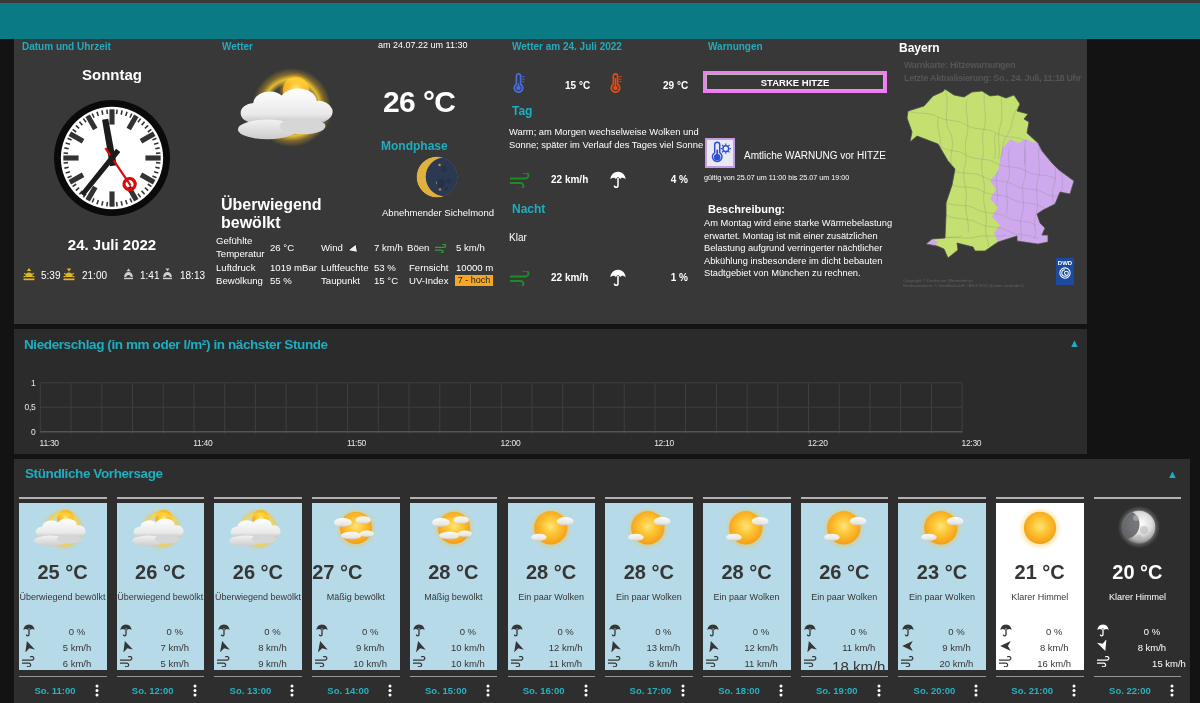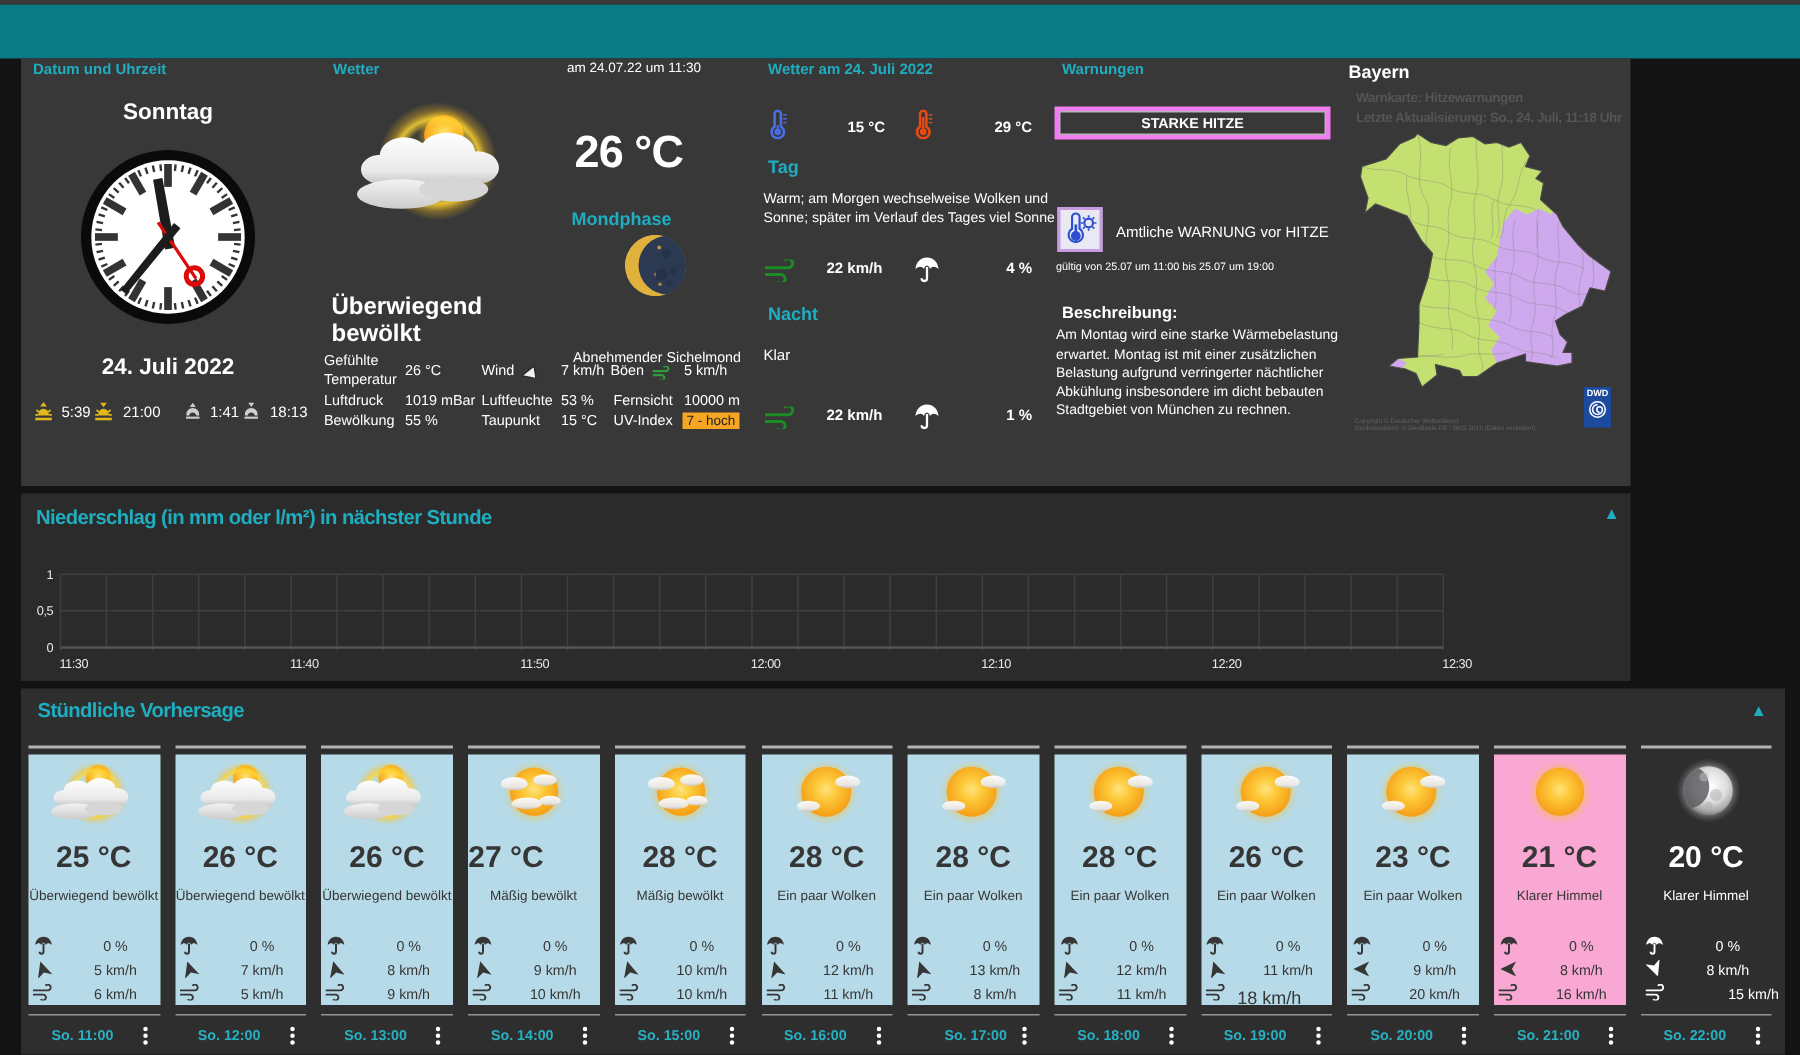--- a/index.html
+++ b/index.html
@@ -348,21 +348,21 @@
     <circle cx="29.3" cy="20.8" r="19.6" fill="#2b3a52"></circle>
     <circle cx="28" cy="13" r="3" fill="#253349"></circle>
       <circle cx="23.5" cy="9" r="1.3" fill="#d8a93c" opacity="0.8"></circle>
       <circle cx="21.5" cy="27" r="1.4" fill="#d8a93c" opacity="0.8"></circle>
       <circle cx="24" cy="33.5" r="1.2" fill="#d8a93c" opacity="0.7"></circle>
     <circle cx="25" cy="27" r="4" fill="#243148"></circle>
     <circle cx="33" cy="25" r="2.5" fill="#253349"></circle>
     <circle cx="30" cy="33" r="2" fill="#253349"></circle>
   </g>
 </svg>
-<div class="abs nw" style="left:378px;top:207px;width:120px;text-align:center;font-size:9.5px;margin-top:26px;">Abnehmender Sichelmond</div>
+<div class="abs nw" style="left:378px;top:207px;width:120px;text-align:center;font-size:9.5px;">Abnehmender Sichelmond</div>
 
 <div class="abs hdr" style="left:512px;top:41px;">Wetter am 24. Juli 2022</div>
 <svg class="abs" style="left:512px;top:73px;" width="13" height="20" viewBox="0 0 14 22">
   <path d="M4.7 3.2 a2.3 2.3 0 0 1 4.6 0 v9.3 a4.6 4.6 0 1 1 -4.6 0 z" fill="none" stroke="#4a6de0" stroke-width="1.9" stroke-linejoin="round"></path>
   <circle cx="7" cy="16.4" r="2.5" fill="#4a6de0"></circle>
   <path d="M7 16 v-4.5" stroke="#4a6de0" stroke-width="1.7"></path>
   <g stroke="#4a6de0" stroke-width="1">
       <line x1="11" y1="4" x2="13.6" y2="4"></line>
       <line x1="11" y1="6.8" x2="13.6" y2="6.8"></line>
       <line x1="11" y1="9.6" x2="13.6" y2="9.6"></line>
@@ -894,21 +894,21 @@
           <path d="M8 0.5 L14.2 13.5 L8 10 L1.8 13.5 Z" fill="#363636"></path>
         </g>
       </svg>
       <div style="position:absolute;left:24px;top:139px;width:68px;text-align:center;font-size:9.5px;">11 km/h</div>
       <svg style="position:absolute;left:3px;top:153px;" width="16" height="11" viewBox="0 0 25 15">
         <g fill="none" stroke="#363636" stroke-width="1.9">
           <path d="M0 5.5 h16 a3 3 0 1 0 -3 -4.7"></path>
           <path d="M0 10 h11 a3 3 0 1 1 -3 4.7"></path>
         </g>
       </svg>
-      <div style="position:absolute;left:24px;top:154.5px;width:68px;font-size:12px;">18 km/h</div>
+      <div style="position:absolute;left:24px;top:154.5px;width:68px;text-align:center;font-size:15px;">18 km/h</div>
     </div>
     <div style="position:absolute;left:800.76px;top:675.5px;width:87.5px;height:1.5px;background:#969696;"></div>
     <div style="position:absolute;left:806.76px;top:685px;width:60px;text-align:center;font-size:9.5px;font-weight:bold;color:#27b2c4;white-space:nowrap;">So. 19:00</div>
     <svg style="position:absolute;left:876.76px;top:684px;" width="4" height="13" viewBox="0 0 4 13">
       <g fill="#fff">
         <circle cx="2" cy="2" r="1.5"></circle>
         <circle cx="2" cy="6.5" r="1.5"></circle>
         <circle cx="2" cy="11" r="1.5"></circle>
       </g>
     </svg>
@@ -946,21 +946,21 @@
     <div style="position:absolute;left:898.48px;top:675.5px;width:87.5px;height:1.5px;background:#969696;"></div>
     <div style="position:absolute;left:904.48px;top:685px;width:60px;text-align:center;font-size:9.5px;font-weight:bold;color:#27b2c4;white-space:nowrap;">So. 20:00</div>
     <svg style="position:absolute;left:974.48px;top:684px;" width="4" height="13" viewBox="0 0 4 13">
       <g fill="#fff">
         <circle cx="2" cy="2" r="1.5"></circle>
         <circle cx="2" cy="6.5" r="1.5"></circle>
         <circle cx="2" cy="11" r="1.5"></circle>
       </g>
     </svg>
     <div style="position:absolute;left:996.2px;top:497px;width:87.5px;height:2px;background:#b2b2b2;"></div>
-    <div style="position:absolute;left:996.2px;top:503px;width:87.5px;height:167px;background:#f9a8d4;color:#363636;">
+    <div style="position:absolute;left:996.2px;top:503px;width:87.5px;height:167px;background:#ffffff;color:#363636;">
       <svg width="56" height="46" viewBox="0 0 94 76" style="position:absolute;left:16px;top:3px;">
         <circle cx="47" cy="37" r="36" fill="url(#glow)"></circle>
         <circle cx="47" cy="36" r="27" fill="url(#sung)"></circle>
       </svg>
       <div style="position:absolute;left:0;top:58px;width:87px;text-align:center;font-size:20px;font-weight:bold;white-space:nowrap;">21 °C</div>
       <div style="position:absolute;left:0;top:89px;width:87px;text-align:center;font-size:9px;white-space:nowrap;">Klarer Himmel</div>
       <svg style="position:absolute;left:3.5px;top:120.5px;" width="12" height="13" viewBox="0 0 24 26">
         <path d="M12 1 C5 1 1 7 1 12 C4 9 7.5 9 9 12 C10 9.5 11 9 12 9 C13 9 14 9.5 15 12 C16.5 9 20 9 23 12 C23 7 19 1 12 1 Z" fill="#363636"></path>
         <path d="M12 10 v11 a2.6 2.6 0 0 1 -5.2 0" fill="none" stroke="#363636" stroke-width="2.6"></path>
       </svg>

